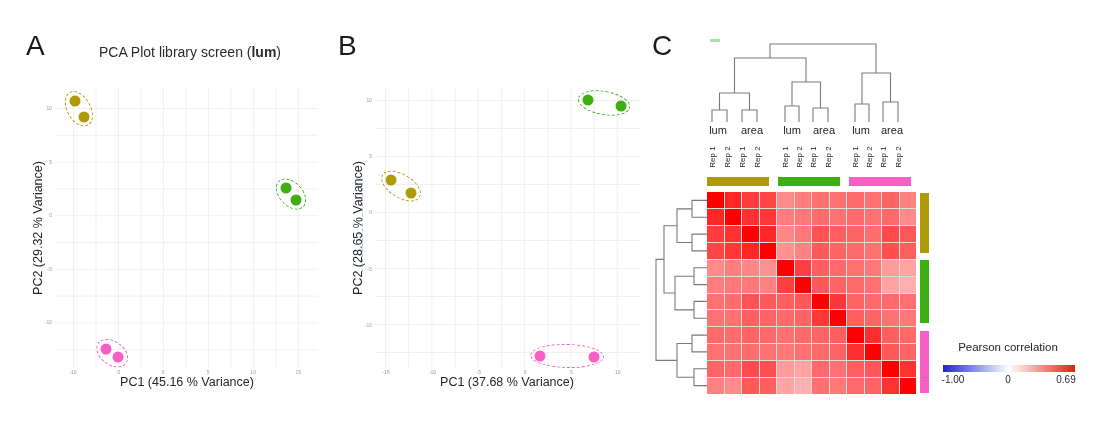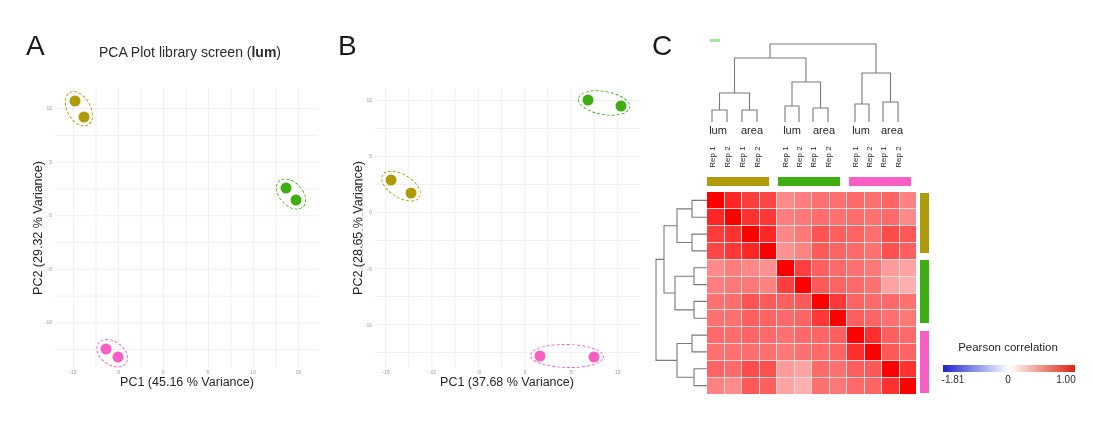--- a/index.html
+++ b/index.html
@@ -300,16 +300,16 @@
     <div class="rep-label" style="left: 855px; top: 157px;">Rep 1</div>
     <div class="rep-label" style="left: 869px; top: 157px;">Rep 2</div>
     <div class="rep-label" style="left: 883px; top: 157px;">Rep 1</div>
     <div class="rep-label" style="left: 898px; top: 157px;">Rep 2</div>
     <div class="group-bar" style="left: 707px; top: 177px; width: 62px; height: 9px; background: rgb(175, 155, 10);"></div>
     <div class="group-bar" style="left: 920px; top: 193px; width: 9px; height: 60px; background: rgb(175, 155, 10);"></div>
     <div class="group-bar" style="left: 778px; top: 177px; width: 62px; height: 9px; background: rgb(63, 174, 19);"></div>
     <div class="group-bar" style="left: 920px; top: 260px; width: 9px; height: 63px; background: rgb(63, 174, 19);"></div>
     <div class="group-bar" style="left: 849px; top: 177px; width: 62px; height: 9px; background: rgb(248, 95, 196);"></div>
     <div class="group-bar" style="left: 920px; top: 331px; width: 9px; height: 62px; background: rgb(248, 95, 196);"></div>
-    <div class="cb-tick" style="left: 953px;">-1.81</div>
+    <div class="cb-tick" style="left: 953px;">-1.00</div>
     <div class="cb-tick" style="left: 1008px;">0</div>
-    <div class="cb-tick" style="left: 1066px;">1.00</div>
+    <div class="cb-tick" style="left: 1066px;">0.69</div>
   </div>
 
 </body></html>

